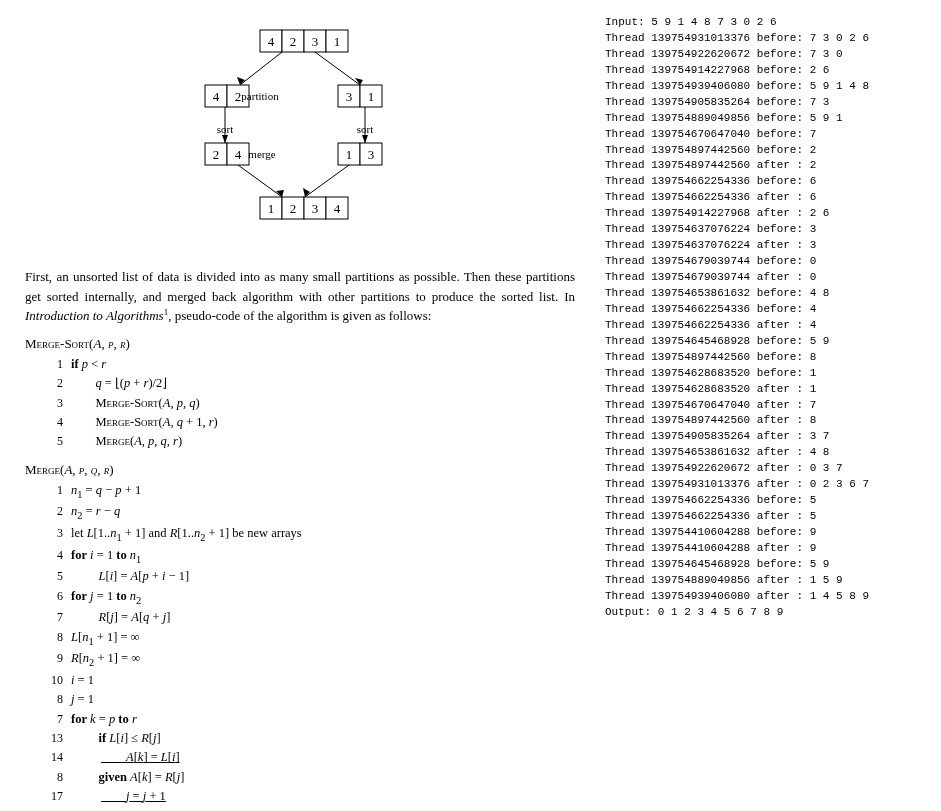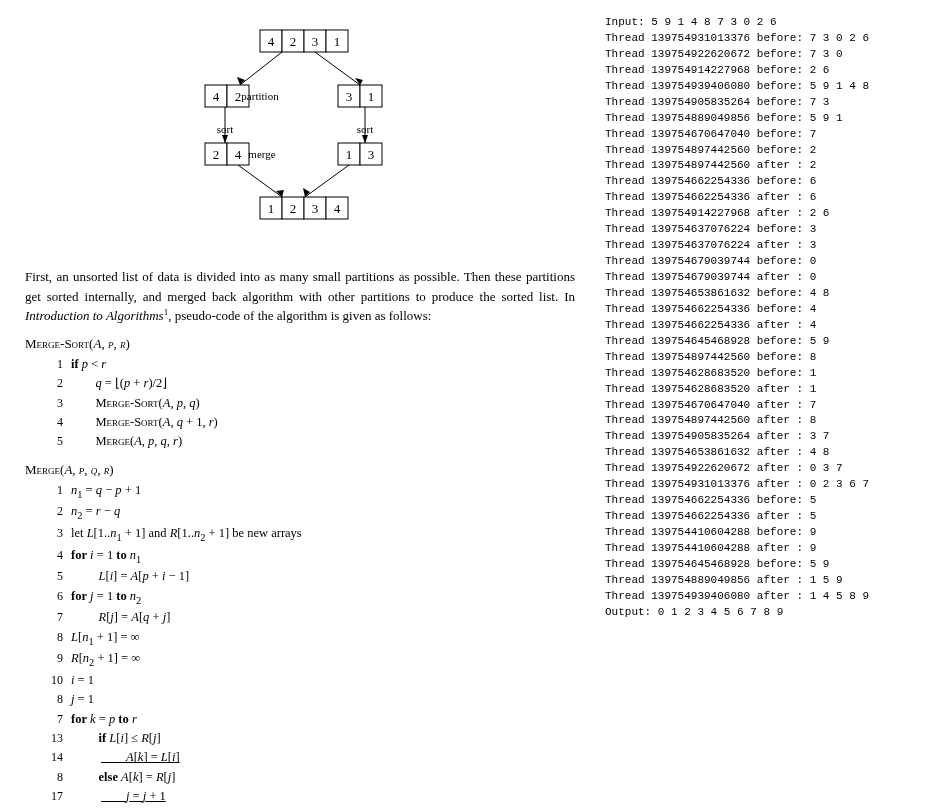--- a/index.html
+++ b/index.html
@@ -247,21 +247,21 @@
         <div class="line">
             <span class="lnum">13</span>
             <span class="code indent1">&nbsp;&nbsp;&nbsp;&nbsp;<strong>if</strong> <em>L</em>[<em>i</em>] ≤ <em>R</em>[<em>j</em>]</span>
           </div>
         <div class="line">
             <span class="lnum">14</span>
             <span class="code indent2">&nbsp;&nbsp;&nbsp;&nbsp;&nbsp;&nbsp;&nbsp;&nbsp;<em>A</em>[<em>k</em>] = <em>L</em>[<em>i</em>]</span>
           </div>
         <div class="line">
             <span class="lnum">8</span>
-            <span class="code indent1">&nbsp;&nbsp;&nbsp;&nbsp;<strong>else</strong> <em>A</em>[<em>k</em>] = <em>R</em>[<em>j</em>]</span>
+            <span class="code indent1">&nbsp;&nbsp;&nbsp;&nbsp;<strong>given</strong> <em>A</em>[<em>k</em>] = <em>R</em>[<em>j</em>]</span>
           </div>
         <div class="line">
             <span class="lnum">17</span>
             <span class="code indent2">&nbsp;&nbsp;&nbsp;&nbsp;&nbsp;&nbsp;&nbsp;&nbsp;<em>j</em> = <em>j</em> + 1</span>
           </div>
       </div>
     </div>
 
   </div>
 

